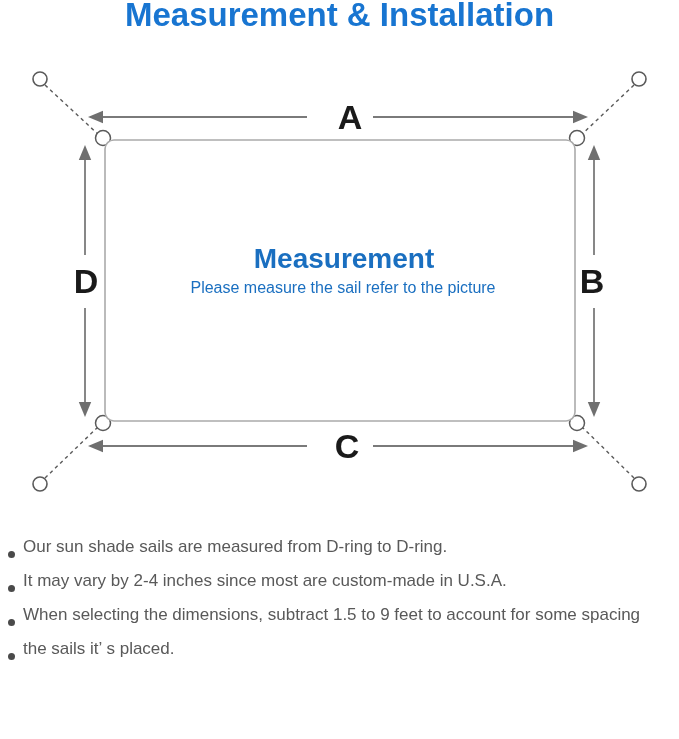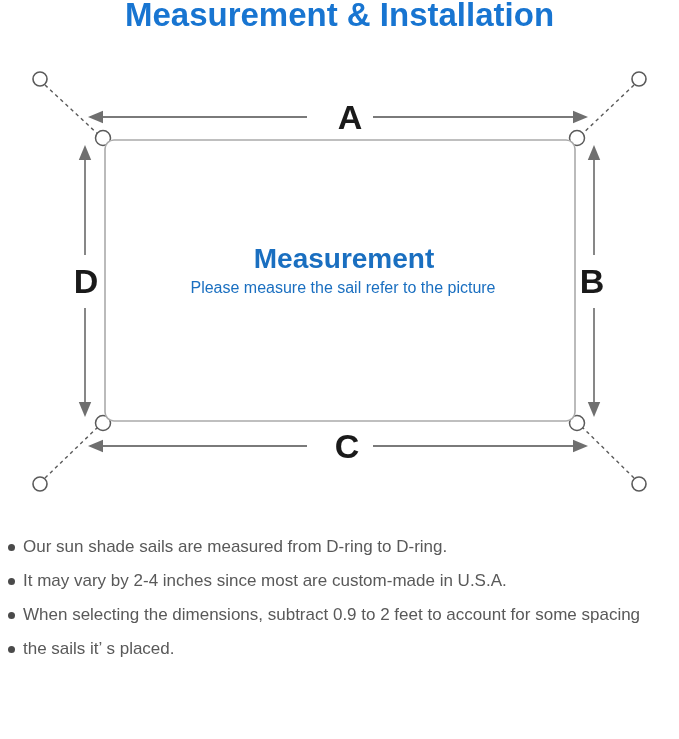--- a/index.html
+++ b/index.html
@@ -40,20 +40,21 @@
     padding: 0;
     list-style: none;
   }
   .bullet-item {
     display: flex;
     gap: 8px;
     margin-bottom: 12px;
     color: #595959;
     font-size: 17px;
     line-height: 22px;
+    align-items: flex-end;
   }
   .bullet-dot {
     width: 7px;
     height: 7px;
     border-radius: 50%;
     background: #4a4a4a;
     margin-top: 8px;
     flex-shrink: 0;
   }
   .bullet-text { display: block; max-width: 648px; }
@@ -128,21 +129,21 @@
   <li class="bullet-item">
     <span class="bullet-dot"></span>
     <span class="bullet-text">
         <span class="bullet-line">It may vary by 2-4 inches since most are custom-made in U.S.A.</span>
         <span class="bullet-line"></span>
       </span>
   </li>
   <li class="bullet-item">
     <span class="bullet-dot"></span>
     <span class="bullet-text">
-        <span class="bullet-line">When selecting the dimensions, subtract 0.9 to 2 feet to account for some spacing</span>
+        <span class="bullet-line">When selecting the dimensions, subtract 1.5 to 9 feet to account for some spacing</span>
       </span>
   </li>
   <li class="bullet-item">
     <span class="bullet-dot"></span>
     <span class="bullet-text">
         <span class="bullet-line">the sails it’ s placed.</span>
       </span>
   </li>
 </ul>
 

